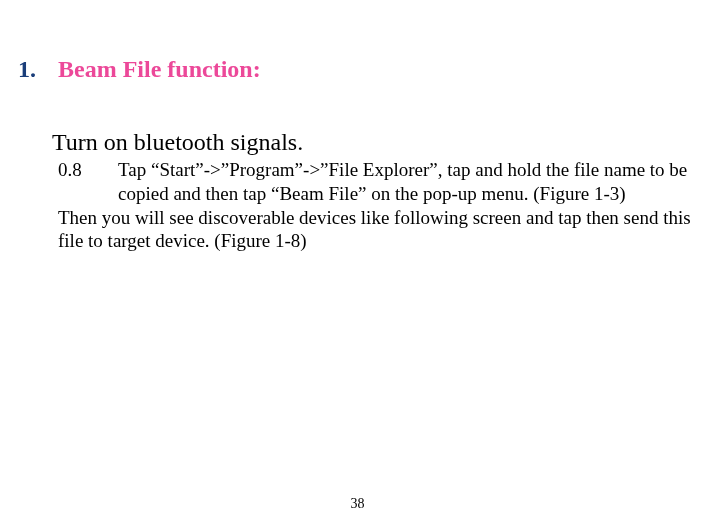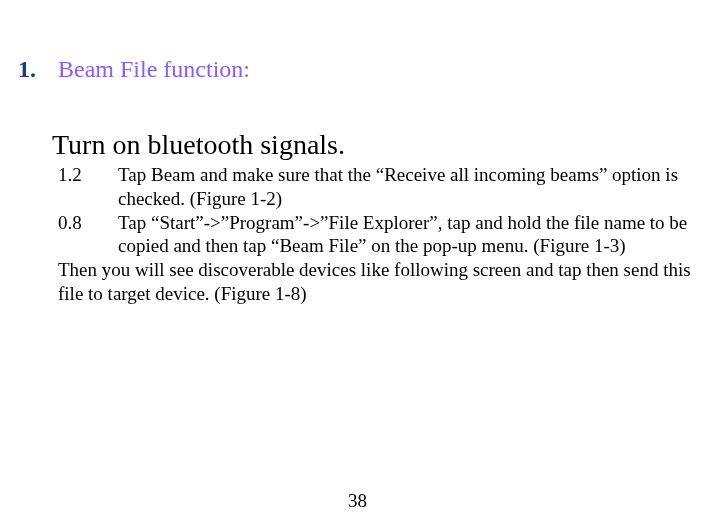--- a/index.html
+++ b/index.html
@@ -26,26 +26,26 @@
     margin-bottom: 4px;
   }
   .heading-number {
     color: #1a3e7a;
     font-weight: bold;
     font-size: 24px;
     width: 40px;
     flex-shrink: 0;
   }
   .heading-title {
-    color: #8b5cf6;
-    font-weight: normal;
+    color: #ec4899;
+    font-weight: bold;
     font-size: 24px;
   }
   .intro {
-    font-size: 28px;
+    font-size: 24px;
     margin-left: 34px;
     margin-bottom: 2px;
     margin-top: 46px;
   }
   .steps {
     margin-left: 40px;
   }
   .step {
     display: flex;
     font-size: 19px;
@@ -58,41 +58,37 @@
   }
   .step-text {
     flex: 1;
   }
   .page-number {
     position: absolute;
     bottom: 14px;
     left: 0;
     width: 100%;
     text-align: center;
-    font-size: 19px;
+    font-size: 14px;
   }
 </style>
 </head>
 <body>
 
 <div class="page">
 
   <div class="heading">
     <span class="heading-number">1.</span>
     <span class="heading-title">Beam File function:</span>
   </div>
 
   <div class="intro">Turn on bluetooth signals.</div>
 
   <div class="steps">
     <div class="step">
-      <span class="step-num">1.2</span>
-      <span class="step-text">Tap Beam and make sure that the “Receive all incoming beams” option is checked. (Figure 1-2)</span>
-    </div>
-    <div class="step">
       <span class="step-num">0.8</span>
       <span class="step-text">Tap “Start”-&gt;”Program”-&gt;”File Explorer”, tap and hold the file name to be copied and then tap “Beam File” on the pop-up menu. (Figure 1-3)</span>
     </div>
     <div class="step">
       <span class="step-text">Then you will see discoverable devices like following screen and tap then send this file to target device. (Figure 1-8)</span>
     </div>
   </div>
 
   <div class="page-number">38</div>
 </div>

